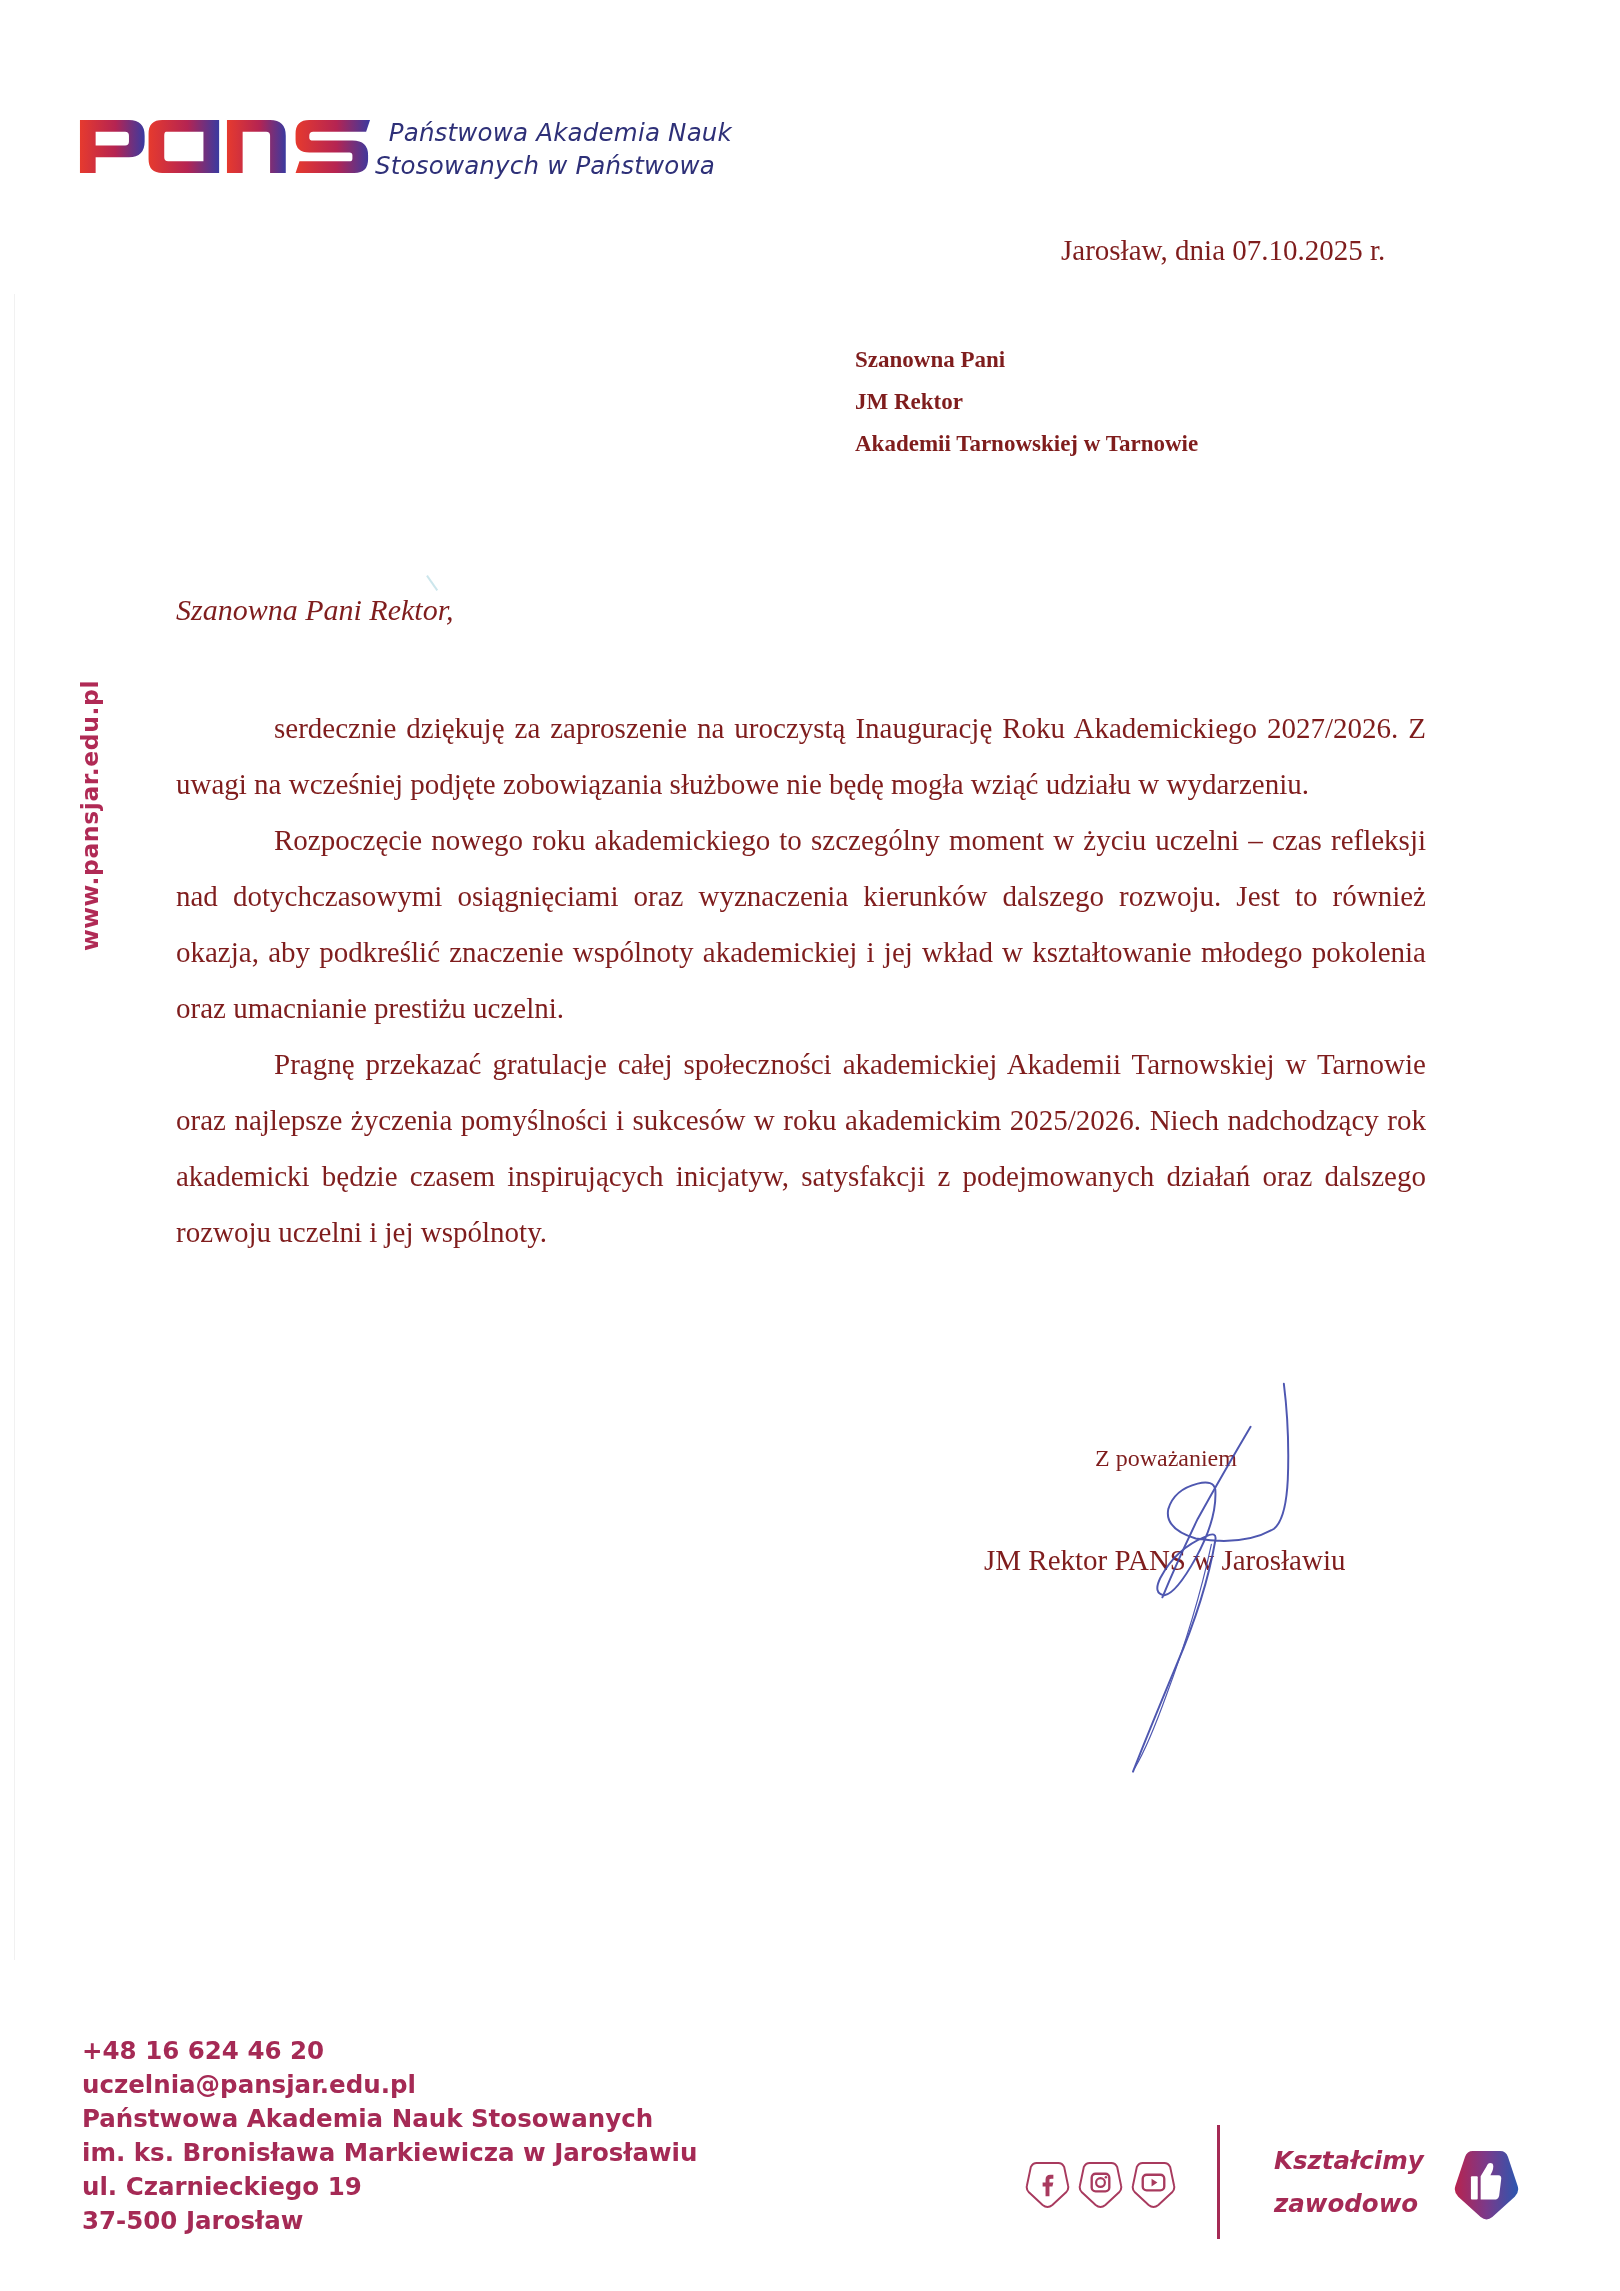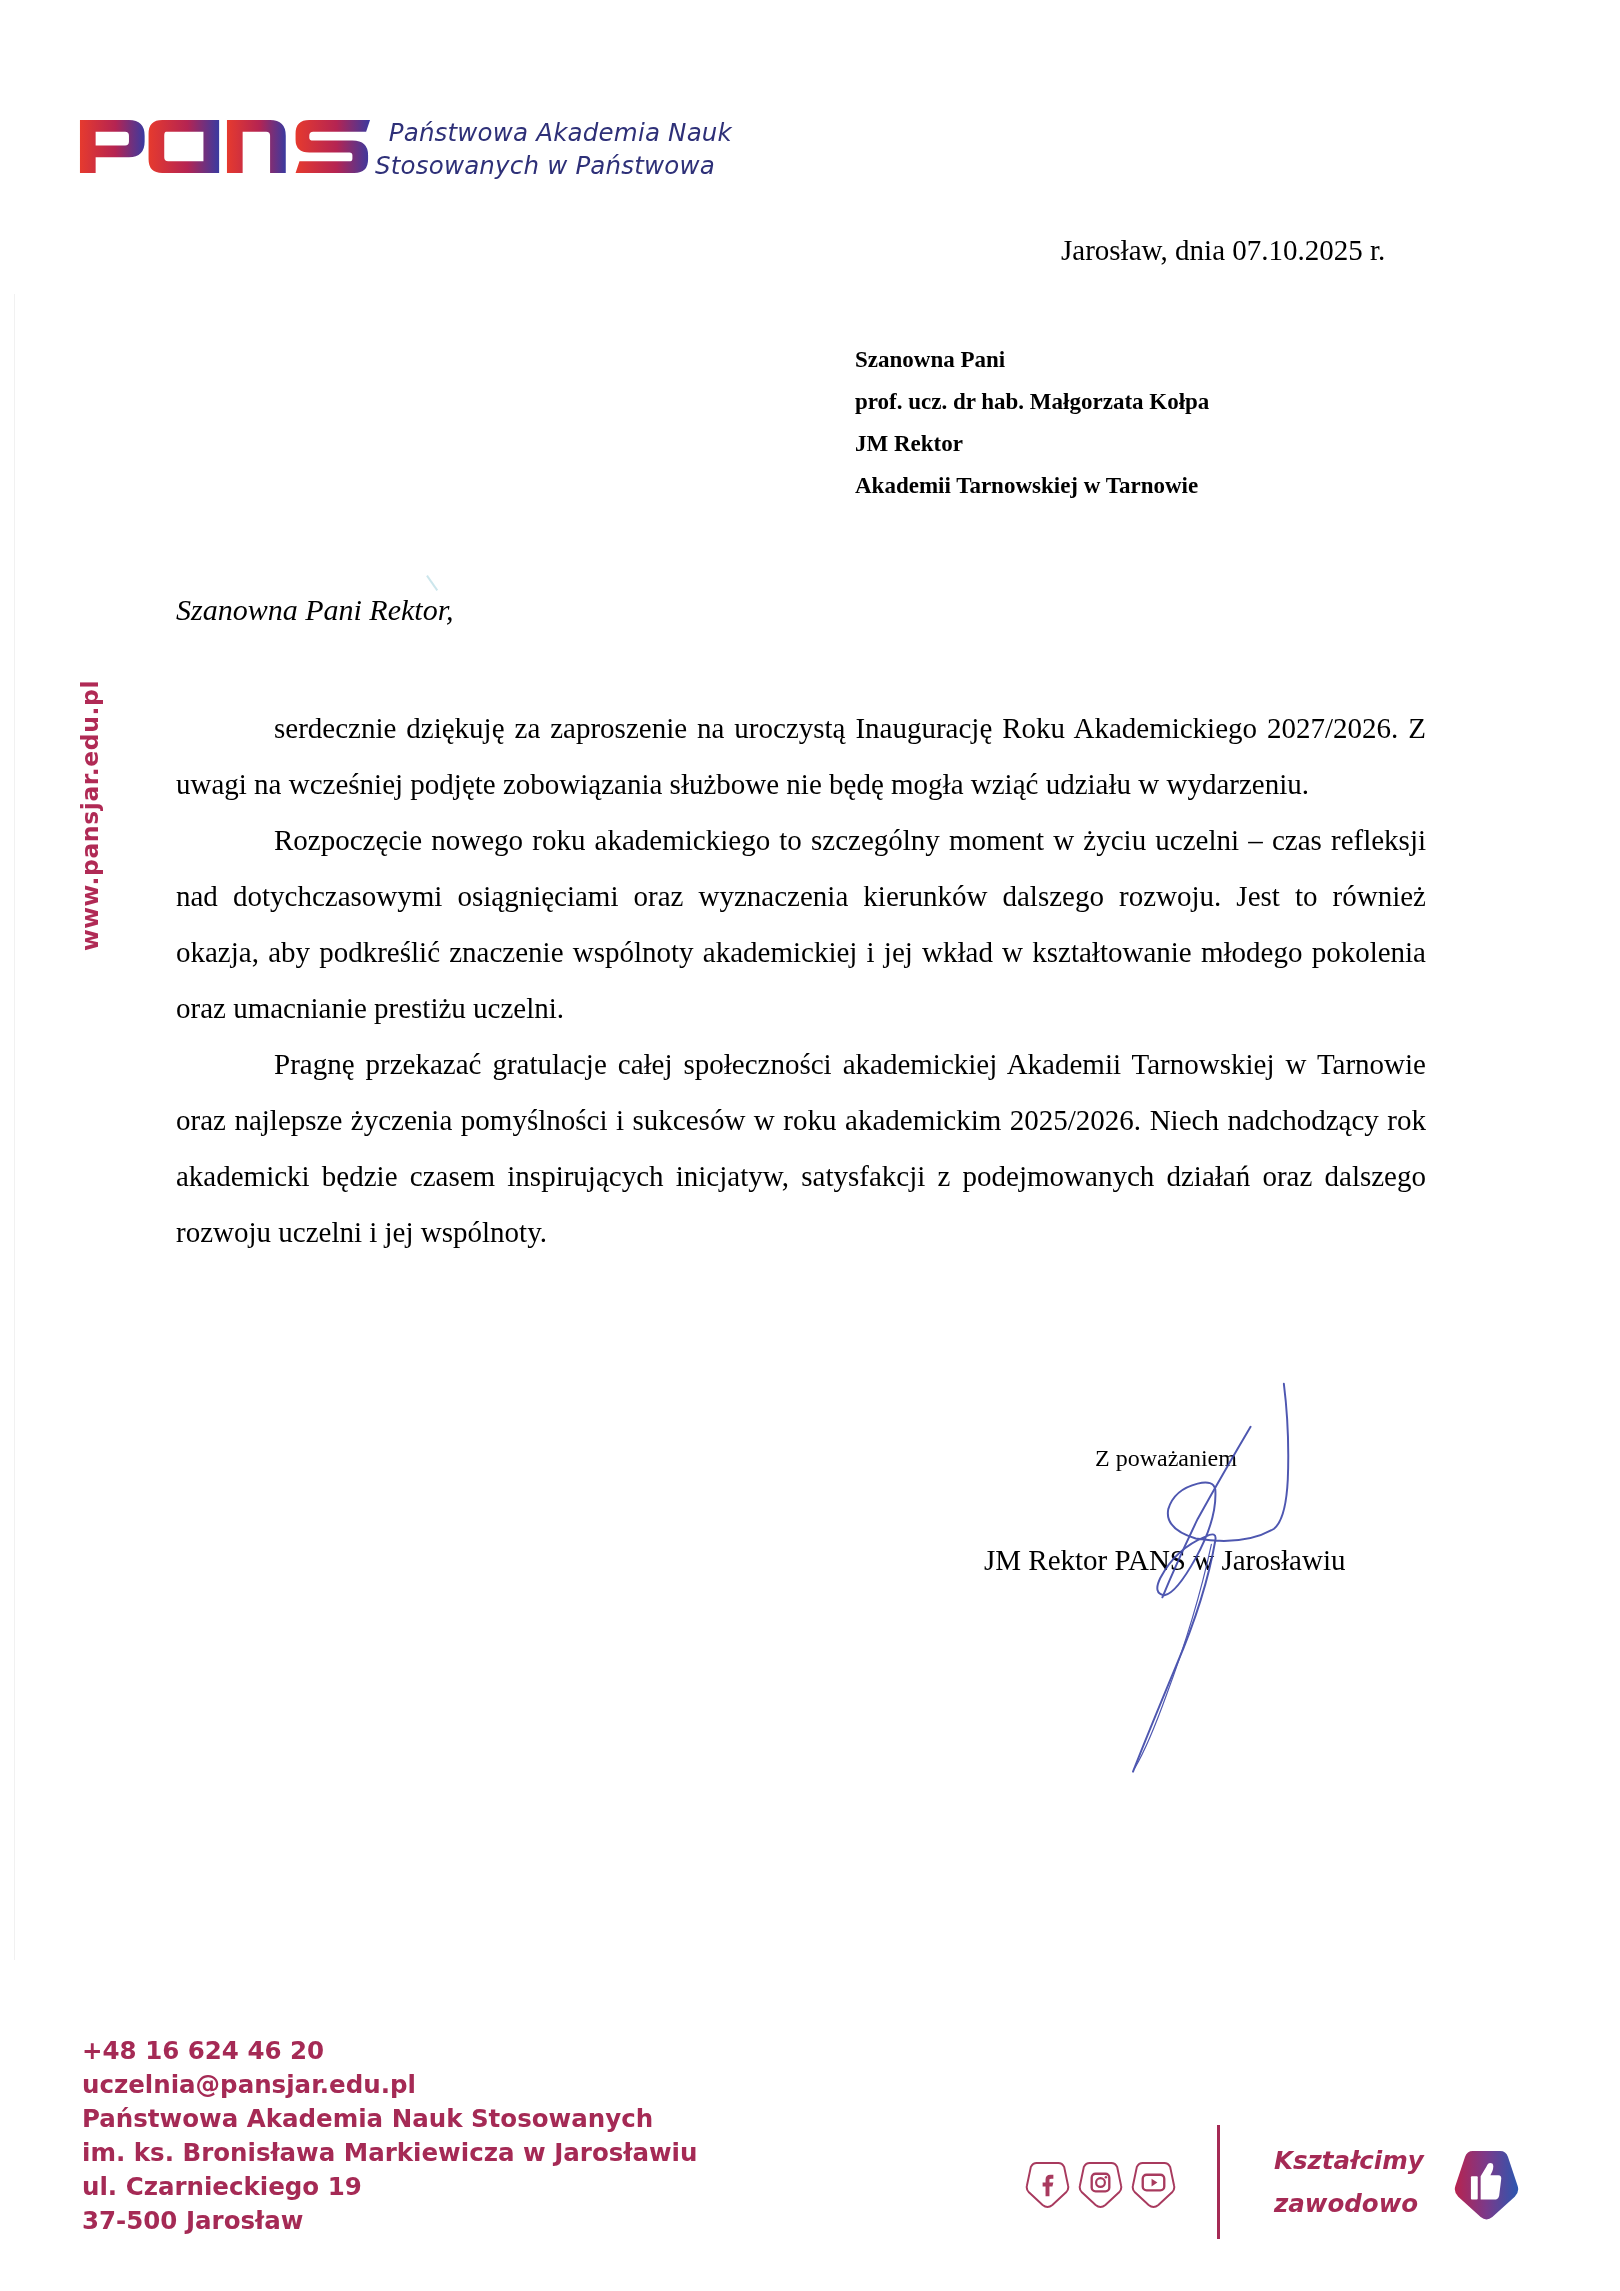--- a/index.html
+++ b/index.html
@@ -1,19 +1,19 @@
 <!DOCTYPE html>
 <html><head>
 <meta charset="utf-8">
 <style>
   html, body { margin: 0; padding: 0; background: #ffffff; }
   body { width: 1620px; height: 2292px; position: relative; overflow: hidden; }
   .page { position: absolute; left: 0; top: 0; width: 1480px; height: 2292px; background: #ffffff; }
   .abs { position: absolute; }
-  .serif { font-family: "Liberation Serif", "DejaVu Serif", serif; color: #000000; }
+  .serif { font-family: "Liberation Serif", "DejaVu Serif", serif; color: #7f1d1d; }
   .sans { font-family: "DejaVu Sans", "Liberation Sans", sans-serif; }
 
   
   .logo-mark { left: 78px; top: 116px; width: 294px; height: 61px; }
   .logo-text { left: 375px; top: 116px; color: #2e3078; font-style: italic; font-size: 24.5px; line-height: 33px; letter-spacing: 0.2px; }
   .logo-text .l1 { display: block; padding-left: 13.7px; }
   .logo-text .l2 { display: block; }
 
   
   .date { left: 1061px; top: 233px; font-size: 29px; line-height: 35px; white-space: nowrap; }
@@ -79,21 +79,20 @@
   </svg>
   <div class="abs logo-text sans">
     <span class="l1">Państwowa Akademia Nauk</span>
     <span class="l2">Stosowanych w Państwowa</span>
   </div>
 
   <div class="abs date serif">Jarosław, dnia 07.10.2025 r.</div>
 
   <div class="abs addressee serif">
     <div>Szanowna Pani</div>
-    <div>prof. ucz. dr hab. Małgorzata Kołpa</div>
     <div>JM Rektor</div>
     <div>Akademii Tarnowskiej w Tarnowie</div>
   </div>
 
   <div class="abs artifact"></div>
 
   <div class="abs salutation serif">Szanowna Pani Rektor,</div>
 
   <div class="abs side-url sans">www.pansjar.edu.pl</div>
 

